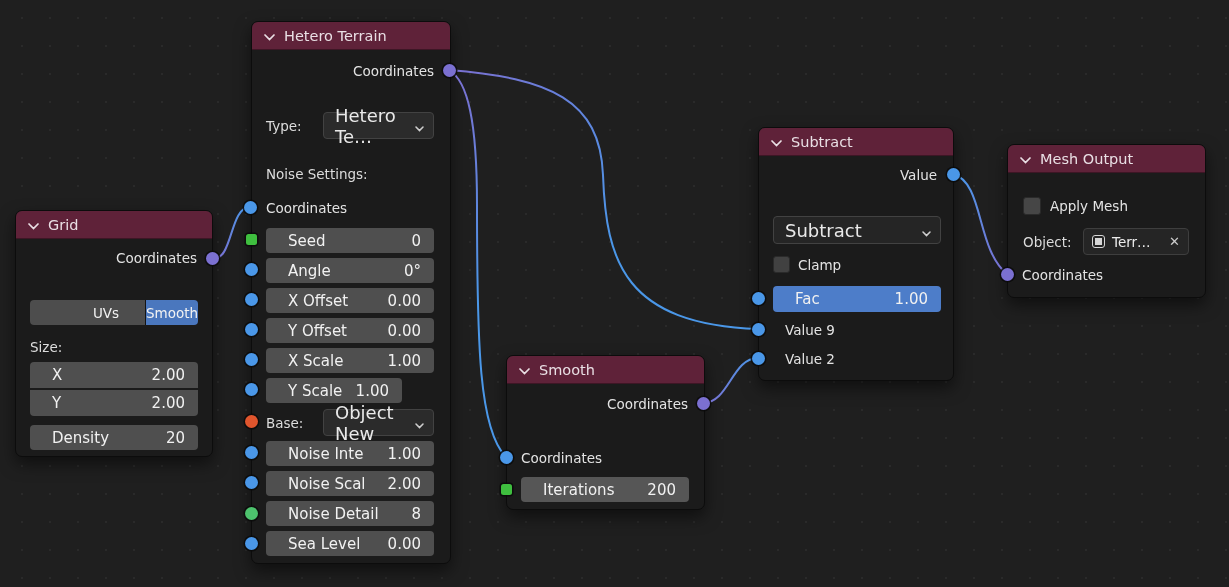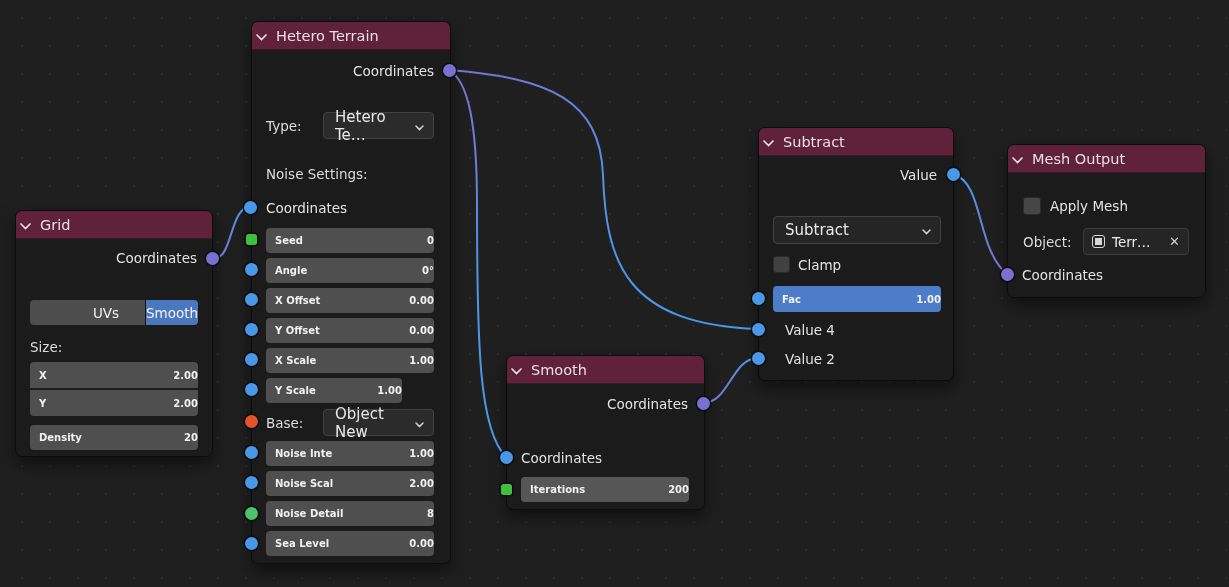--- a/index.html
+++ b/index.html
@@ -19,39 +19,39 @@
     background:var(--node_body,#1b1b1b);
     border:1px solid #0c0c0c;
     border-radius:7px;
     box-shadow:0 7px 16px rgba(0,0,0,.5);
     z-index:1;
   }
   .node-header{
     position:absolute;left:0;right:0;top:0;height:27px;
     background:var(--header,#5f2239);
     border-radius:6px 6px 0 0;
-    display:flex;align-items:center;gap:9px;padding:0 4px;
+    display:flex;align-items:center;gap:9px;padding:0 12px;
     color:#e9dfe4;font-size:14.5px;
     border-bottom:1px solid rgba(0,0,0,.35);
   }
   .chev{display:inline-block;flex:0 0 auto;}
   .port-label{position:absolute;height:20px;line-height:20px;color:#e3e3e3;font-size:13.5px;white-space:nowrap;}
   .r{text-align:right;}
   .section-label{position:absolute;color:#dcdcdc;font-size:13.5px;white-space:nowrap;}
   .field{
     position:absolute;height:25px;background:var(--field_gray,#4f4f4f);
     border-radius:4px;display:flex;align-items:center;justify-content:space-between;
-    padding:0 0;font-size:10px;color:#f1f1f1;box-sizing:border-box;font-weight:bold;
+    padding:0 13px;font-size:15px;color:#f1f1f1;box-sizing:border-box;
   }
   .field .fl{margin-left:9px;white-space:nowrap;}
   .field .fv{white-space:nowrap;}
   .dropdown{
     position:absolute;background:#2b2b2b;border:1px solid #424242;border-radius:4px;
     display:flex;align-items:center;justify-content:space-between;
-    padding:0 9px 0 11px;font-size:15px;color:#e9e9e9;box-sizing:border-box;
+    padding:0 9px 0 11px;font-size:18px;color:#e9e9e9;box-sizing:border-box;
   }
   .checkbox{
     position:absolute;width:17px;height:17px;background:#414141;
     border:1px solid #2a2a2a;border-radius:3px;box-sizing:border-box;
   }
   .check-label{position:absolute;color:#e3e3e3;font-size:13.5px;white-space:nowrap;}
   .toggle{
     position:absolute;display:flex;border-radius:4px;overflow:hidden;background:#141414;gap:1px;
   }
   .toggle .seg{
@@ -224,21 +224,21 @@
             <polyline points="1,1 4.5,4.6 8,1" fill="none" stroke="#cfcfcf" stroke-width="1.5" stroke-linecap="round"></polyline>
           </svg>
       </span>
     </div>
     <div class="checkbox" style="left:14px;top:128px;"></div>
     <div class="check-label" style="left:39px;top:129px;">Clamp</div>
     <div class="field facfield" style="left:14px;top:158px;width:168px;height:26px;">
       <span class="fl">Fac</span>
       <span class="fv">1.00</span>
     </div>
-    <div class="port-label" style="left:26px;top:192px;">Value 4</div>
+    <div class="port-label" style="left:26px;top:192px;">Value 9</div>
     <div class="port-label" style="left:26px;top:221px;">Value 2</div>
   </div>
 
   <div class="node" style="left:1007px;top:144px;width:197px;height:152px;">
     <div class="node-header">
       <span class="chev">
         <svg width="11" height="7" viewBox="0 0 11 7">
             <polyline points="1,1 5.5,5.6 10,1" fill="none" stroke="#e9dfe4" stroke-width="1.7" stroke-linecap="round"></polyline>
           </svg>
       </span>

